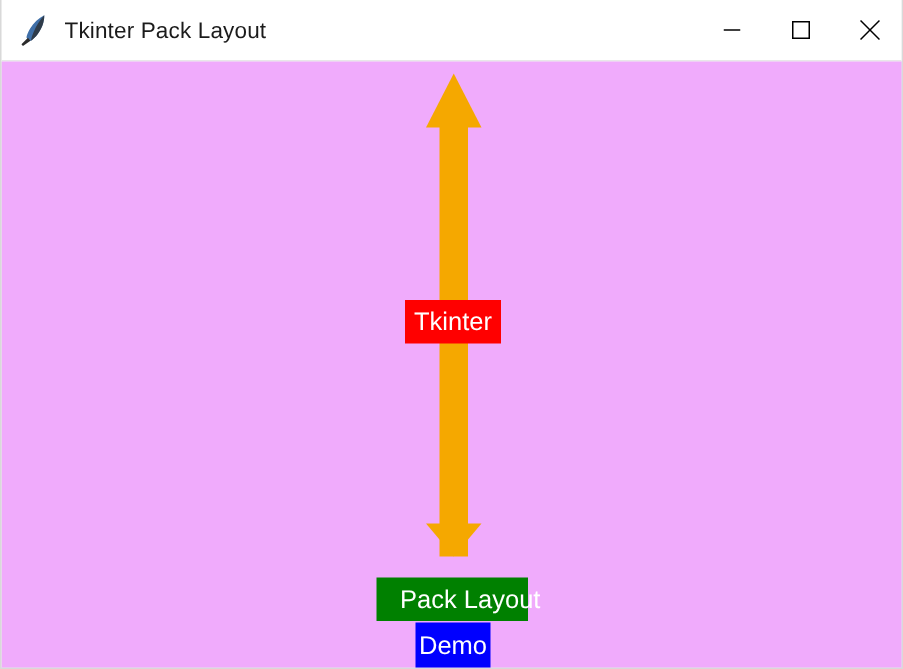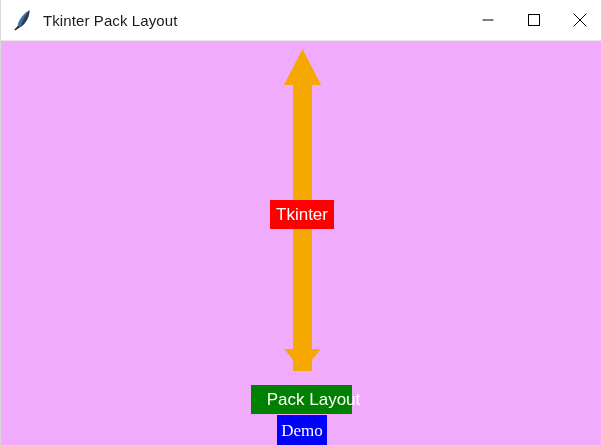--- a/index.html
+++ b/index.html
@@ -110,21 +110,20 @@
     background: #008000;
     padding-left: 24px;
   }
 
   #label-demo {
     left: 276px;
     top: 374px;
     width: 50px;
     height: 31px;
     background: #0000ff;
-    font-family: Liberation Serif, serif;
   }
 </style>
 </head>
 <body>
 
 <div id="app-window">
 
   <div id="title-bar">
 
     <svg id="app-icon" viewBox="0 0 20 22" xmlns="http://www.w3.org/2000/svg">

